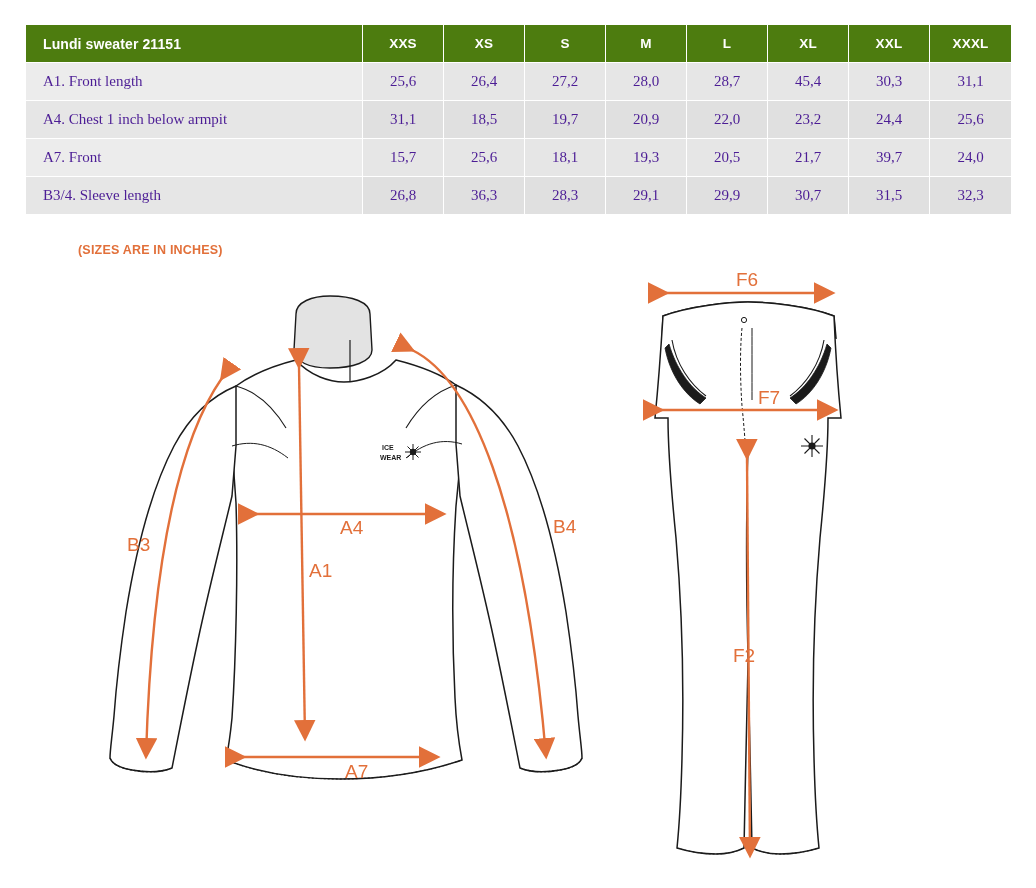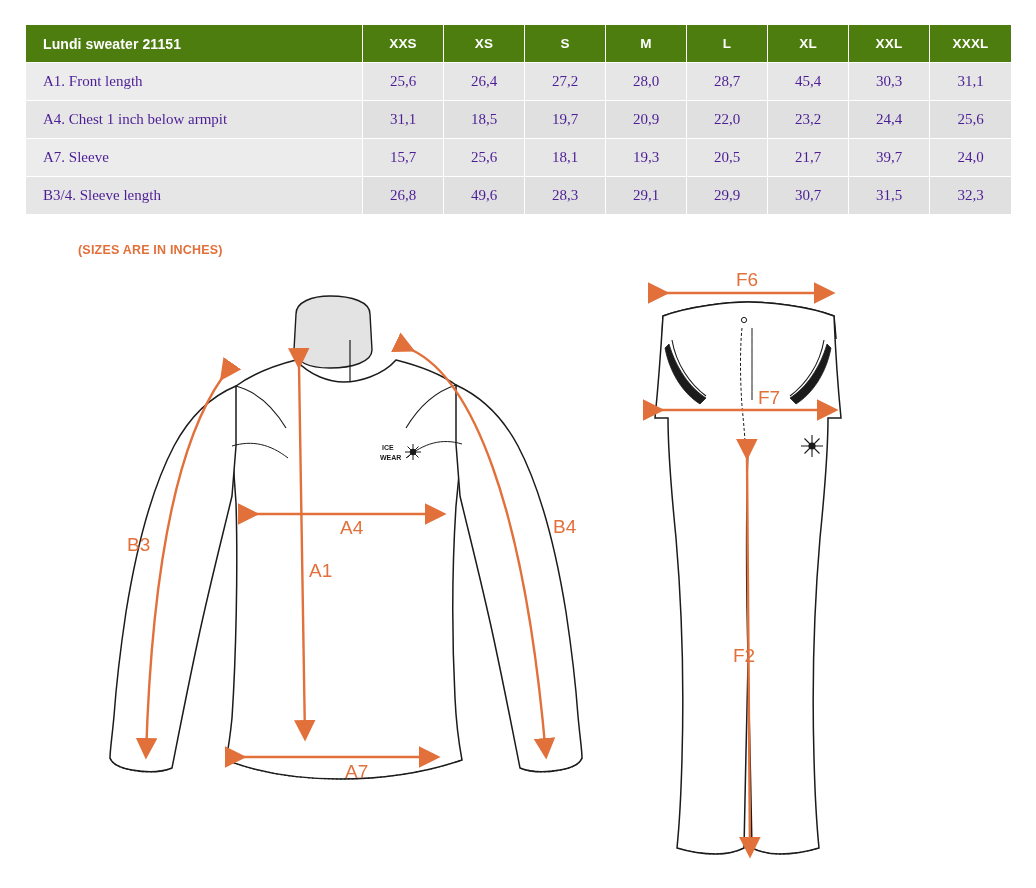--- a/index.html
+++ b/index.html
@@ -151,34 +151,34 @@
           <td>31,1</td>
           <td>18,5</td>
           <td>19,7</td>
           <td>20,9</td>
           <td>22,0</td>
           <td>23,2</td>
           <td>24,4</td>
           <td>25,6</td>
         </tr>
         <tr>
-          <td class="label-cell">A7. Sleeve</td>
+          <td class="label-cell">A7. Front</td>
           <td>15,7</td>
           <td>25,6</td>
           <td>18,1</td>
           <td>19,3</td>
           <td>20,5</td>
           <td>21,7</td>
           <td>39,7</td>
           <td>24,0</td>
         </tr>
         <tr>
           <td class="label-cell">B3/4. Sleeve length</td>
           <td>26,8</td>
-          <td>49,6</td>
+          <td>36,3</td>
           <td>28,3</td>
           <td>29,1</td>
           <td>29,9</td>
           <td>30,7</td>
           <td>31,5</td>
           <td>32,3</td>
         </tr>
       </tbody>
     </table>
   </div>

